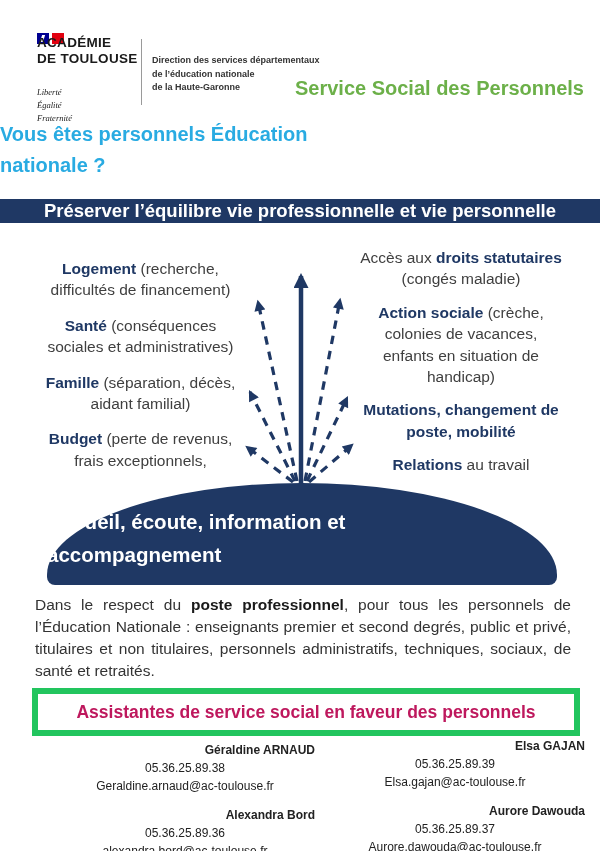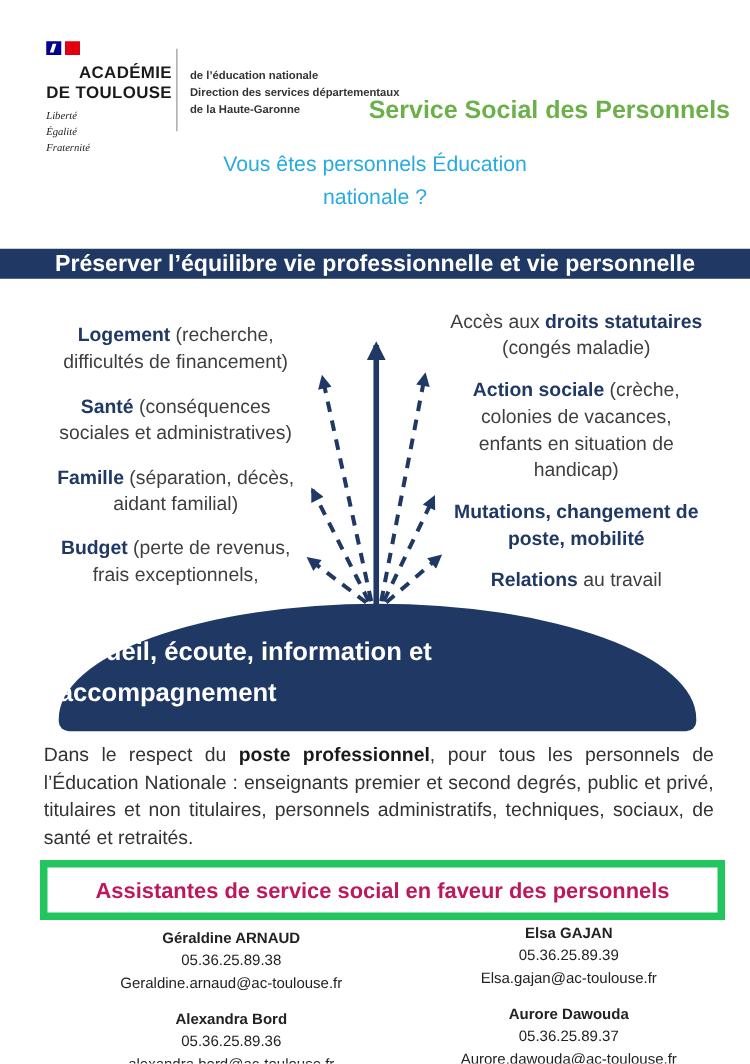--- a/index.html
+++ b/index.html
@@ -5,27 +5,27 @@
   html,body { margin:0; padding:0; background:#ffffff; }
   .flyer {
     position:relative; width:600px; height:851px; background:#ffffff;
     font-family:"Liberation Sans", sans-serif; overflow:hidden;
   }
   
   .flag { position:absolute; left:37px; top:33px; display:flex; gap:3px; }
   .flag-blue { position:relative; width:12px; height:11px; background:#000091; display:inline-block; }
   .flag-wave { position:absolute; left:4px; top:2px; width:3px; height:7px; background:#ffffff; transform:skewX(-18deg); }
   .flag-red { width:12px; height:11px; background:#E1000F; display:inline-block; }
-  .academy { position:absolute; left:37px; top:50px; font-weight:bold; font-size:13.5px; line-height:1.2; color:#1a1a1a; letter-spacing:0.3px;text-align:right; }
+  .academy { position:absolute; left:37px; top:35px; font-weight:bold; font-size:13.5px; line-height:1.2; color:#1a1a1a; letter-spacing:0.3px; }
   .motto { position:absolute; left:37px; top:86px; font-family:"Liberation Serif", serif; font-style:italic; font-size:8.5px; line-height:1.5; color:#222; }
   .divider-v { position:absolute; left:141px; top:39px; width:1px; height:66px; background:#9a9a9a; }
   .dsden { position:absolute; left:152px; top:54px; font-size:9px; font-weight:bold; color:#333333; line-height:1.5; }
   .service-title { position:absolute; right:16px; top:77px; font-size:20px; font-weight:bold; color:#6CB049; }
   
-  .question { position:absolute; left:0; top:119px; width:600px; text-align:center; color:#29ABE2; font-size:17px; font-weight:normal; line-height:1.55; }
+  .question { position:absolute; left:0; top:119px; width:600px; text-align:left; color:#29ABE2; font-size:20px; font-weight:bold; line-height:1.55; }
   
   .banner { position:absolute; left:0; top:199px; width:600px; height:24px; background:#1F3864; color:#ffffff; font-weight:bold; font-size:18.5px; display:flex; align-items:center; justify-content:center; }
   
   .arrows { position:absolute; left:0; top:0; width:600px; height:851px; pointer-events:none; }
   
   .topics-left  { position:absolute; left:28px;  top:258px; width:225px; }
   .topics-right { position:absolute; left:345px; top:247px; width:232px; }
   .topic { text-align:center; white-space:pre-line; font-size:15.5px; line-height:1.38; color:#3F3F3F; margin-bottom:14px; }
   .topics-right .topic { margin-bottom:12px; }
   .t-bold { font-weight:bold; color:#1F3864; }
@@ -38,21 +38,21 @@
   }
   
   .paragraph { position:absolute; left:35px; top:594px; width:536px; font-size:15.5px; line-height:1.42; color:#333333; text-align:justify; }
   .p-bold { font-weight:bold; color:#1a1a1a; }
   
   .green-box { position:absolute; left:32px; top:688px; width:536px; height:36px; border:6px solid #22c55e; display:flex; align-items:center; justify-content:center; color:#be185d; font-weight:bold; font-size:17.5px; background:#ffffff; }
   
   .contact-col1 { position:absolute; left:55px;  top:741px; width:260px; text-align:center; }
   .contact-col2 { position:absolute; left:325px; top:737px; width:260px; text-align:center; }
   .contact { margin-bottom:11px; font-size:12px; color:#222222; line-height:1.5; }
-  .c-name { font-weight:bold; }
+  .c-name { font-weight:bold;text-align:right; }
 </style>
 </head>
 <body>
 
 <div class="flyer">
 
   <div class="flag">
     <span class="flag-blue">
         <span class="flag-wave"></span>
       </span>
@@ -62,22 +62,22 @@
     <div>ACADÉMIE</div>
     <div>DE TOULOUSE</div>
   </div>
   <div class="motto">
     <div>Liberté</div>
     <div>Égalité</div>
     <div>Fraternité</div>
   </div>
   <div class="divider-v"></div>
   <div class="dsden">
+    <div>Direction des services départementaux</div>
     <div>de l’éducation nationale</div>
-    <div>Direction des services départementaux</div>
     <div>de la Haute-Garonne</div>
   </div>
   <div class="service-title">Service Social des Personnels</div>
 
   <div class="question">
     <div>Vous êtes personnels Éducation</div>
     <div>nationale ?</div>
   </div>
 
   <div class="banner">Préserver l’équilibre vie professionnelle et vie personnelle</div>

